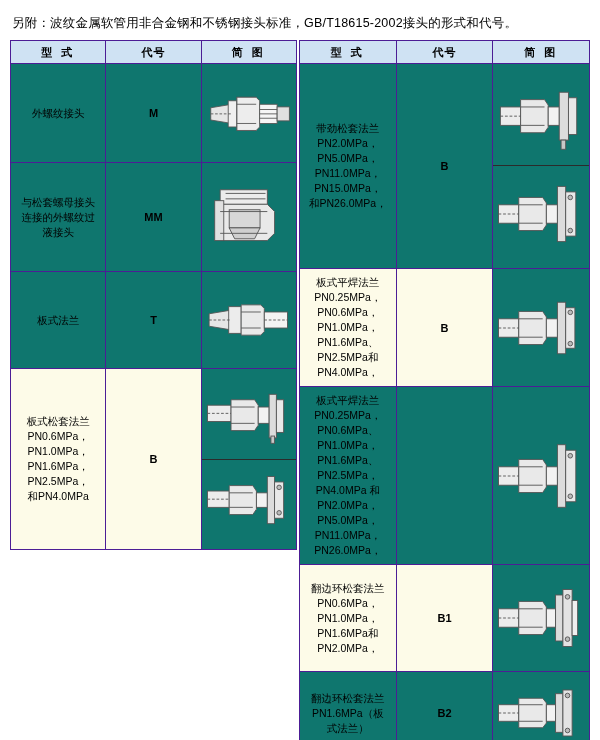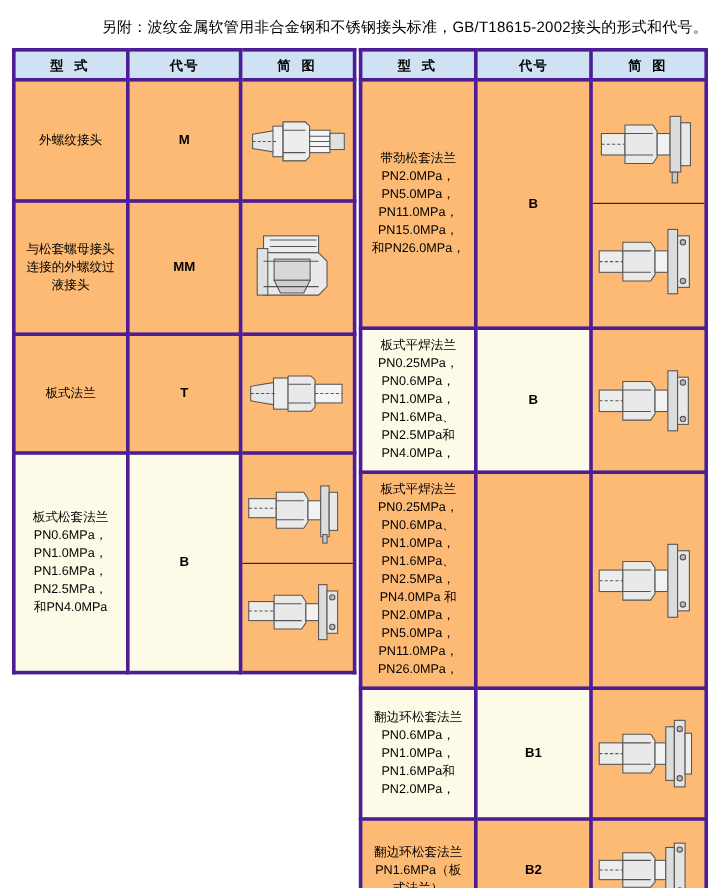--- a/index.html
+++ b/index.html
@@ -10,35 +10,34 @@
     color:#000;
     overflow:hidden;
   }
   .page{position:relative;width:600px;height:740px;box-sizing:border-box;padding:14px 10px 0 10px;}
   .doc-title{
     font-size:12.5px;
     line-height:18px;
     letter-spacing:0.2px;
     margin:0 0 8px 2px;
     white-space:nowrap;
-    text-align:right;
   }
   .tables{
     display:flex;
     gap:0px;
     align-items:flex-start;
   }
   table{
     border-collapse:collapse;
     table-layout:fixed;
   }
   table.left{width:288px;}
   table.right{width:292px;margin-left:2px;}
   th,td{
-    border:3px solid #4c1d95;
+    border:1px solid #4c1d95;
     vertical-align:middle;
     padding:0;
   }
   th{
     background:#cfe2f3;
     font-size:11px;
     font-weight:bold;
     height:22px;
     letter-spacing:3px;
     text-align:center;
@@ -55,21 +54,21 @@
     width:34px;
     text-align:center;
     font-size:11px;
     font-weight:bold;
   }
   td.fig{
     width:118px;
     text-align:center;
   }
   .yellow{background:#fdfbe8;}
-  .white{background:#fdba74;}
+  .white{background:#0f766e;}
   svg{display:block;margin:0 auto;}
   .fig-wrap{display:flex;align-items:center;justify-content:center;height:100%;}
 </style>
 </head>
 <body>
 
 <div class="page">
 
   <div class="doc-title">另附：波纹金属软管用非合金钢和不锈钢接头标准，GB/T18615-2002接头的形式和代号。</div>
 

